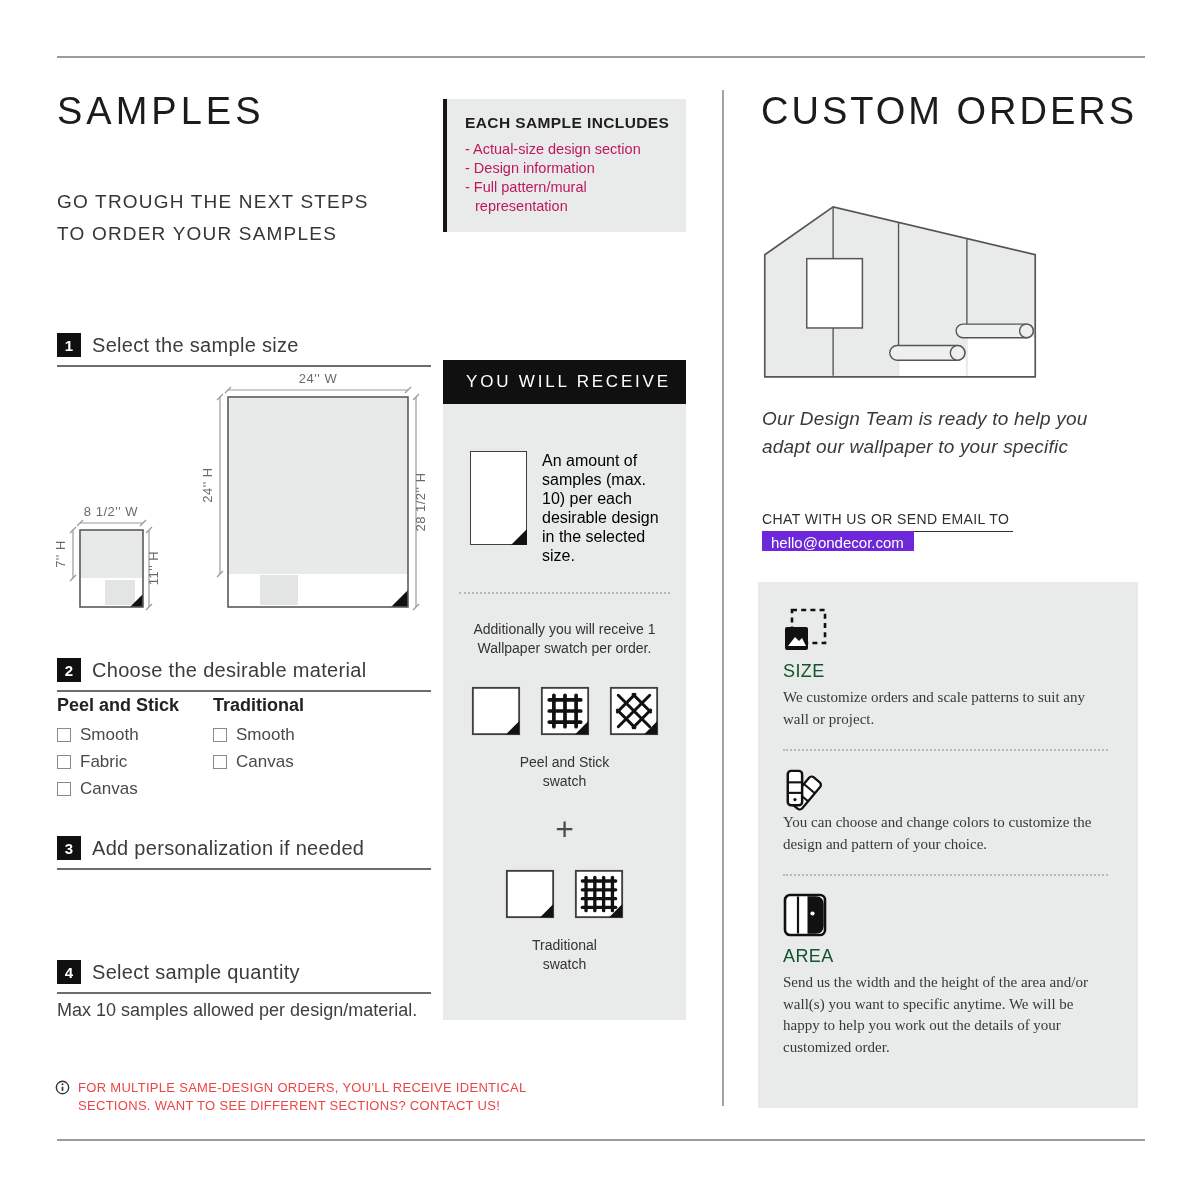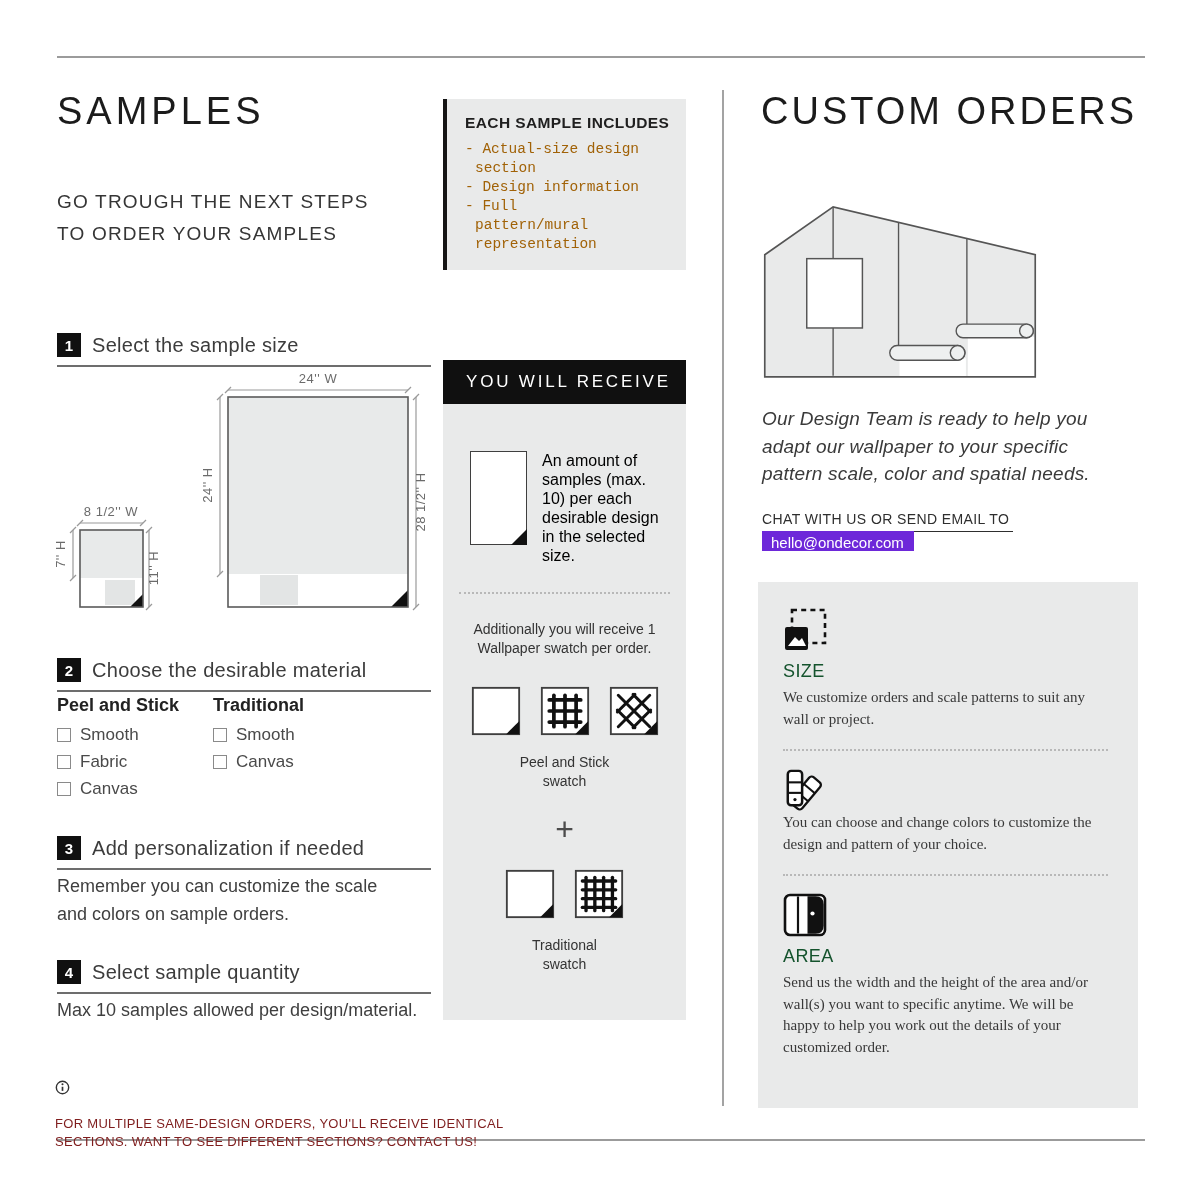--- a/index.html
+++ b/index.html
@@ -21,27 +21,27 @@
             display:flex;align-items:center;justify-content:center;flex:none;}
   .step-label{font-size:20px;color:#3c3c3c;letter-spacing:.3px;white-space:nowrap;}
 
   .mat-col{width:150px;}
   .mat-title{font-size:18px;font-weight:700;color:#222;margin-bottom:9px;}
   .mat-item{font-size:17px;color:#4a4a4a;margin-bottom:7px;display:flex;align-items:center;}
   .checkbox{width:12px;height:12px;border:1.6px solid #8a8a8a;margin-right:9px;flex:none;background:#fff;}
 
   .body-text{font-size:18px;color:#3f3f3f;line-height:28px;}
 
-  .footnote{display:flex;gap:20px;font-size:13px;letter-spacing:.3px;color:#7f1d1d;line-height:17.5px;flex-direction:column;}
+  .footnote{display:flex;gap:8px;font-size:13px;letter-spacing:.3px;color:#ef4444;line-height:17.5px;}
 
   
   .includes-box{left:443px;top:99px;width:243px;background:#e9eaea;border-left:4px solid #151515;
                 box-sizing:border-box;padding:15px 16px 16px 18px;}
   .includes-title{font-size:15.5px;font-weight:700;color:#1f1f1f;letter-spacing:.4px;margin-bottom:8px;}
-  .includes-item{font-size:14.5px;color:#a16207;line-height:19px;padding-left:10px;text-indent:-10px;font-family:Liberation Mono, monospace;}
+  .includes-item{font-size:14.5px;color:#be185d;line-height:19px;padding-left:10px;text-indent:-10px;}
   .includes-item::before{content:"- ";}
 
   .receive-panel{left:443px;top:360px;width:243px;height:660px;background:#e9eaea;}
   .receive-header{height:44px;background:#101010;color:#fff;display:flex;align-items:center;
                   justify-content:center;font-size:17px;letter-spacing:2.8px;padding-left:8px;}
   .paper-row{display:flex;margin:47px 14px 0 27px;}
   .paper-icon{position:relative;width:55px;height:92px;background:#fff;border:1.5px solid #3f3f3f;flex:none;}
   .fold{position:absolute;right:-1px;bottom:-1px;width:0;height:0;border-style:solid;
         border-width:0 0 16px 16px;border-color:transparent transparent #111 transparent;}
   .paper-text{margin-left:15px;font-size:16px;color:#000000;line-height:19px;width:125px;}
@@ -162,24 +162,20 @@
           <span class="checkbox"></span>
           <span>Canvas</span>
         </div>
     </div>
   </div>
 
   <div class="abs step-header" style="top:836px">
     <span class="step-num">3</span>
     <span class="step-label">Add personalization if needed</span>
   </div>
-  <div class="abs body-text" style="left:57px;top:872px">
-    <div>Remember you can customize the scale</div>
-    <div>and colors on sample orders.</div>
-  </div>
 
   <div class="abs step-header" style="top:960px">
     <span class="step-num">4</span>
     <span class="step-label">Select sample quantity</span>
   </div>
   <div class="abs body-text" style="left:57px;top:996px">Max 10 samples allowed per design/material.</div>
 
   <div class="abs footnote" style="left:55px;top:1079px;width:500px">
     <svg width="15" height="15" viewBox="0 0 16 16" style="margin-top:1px;flex:none">
       <circle cx="8" cy="8" r="6.6" fill="none" stroke="#333" stroke-width="1.5"></circle>
@@ -293,21 +289,20 @@
       <rect x="138" y="165" width="77" height="15" rx="7.5"></rect>
       <circle cx="207.5" cy="172.5" r="7.5"></circle>
     </g>
     <rect x="53" y="76" width="57" height="71" fill="#fff" stroke="#555" stroke-width="1.5"></rect>
     <polygon points="10,72 80,23 287,72 287,197 10,197" fill="none" stroke="#555" stroke-width="1.7"></polygon>
   </svg>
 
   <div class="abs intro" style="left:762px;top:405px">
     <div>Our Design Team is ready to help you</div>
     <div>adapt our wallpaper to your specific</div>
-    <div>pattern scale, color and spatial needs.</div>
   </div>
 
   <div class="abs" style="left:762px;top:510px">
     <span class="chat-label">CHAT WITH US OR SEND EMAIL TO</span>
   </div>
   <div class="abs" style="left:762px;top:531px">
     <span class="email-box">hello@ondecor.com</span>
   </div>
 
   <div class="abs custom-panel">

